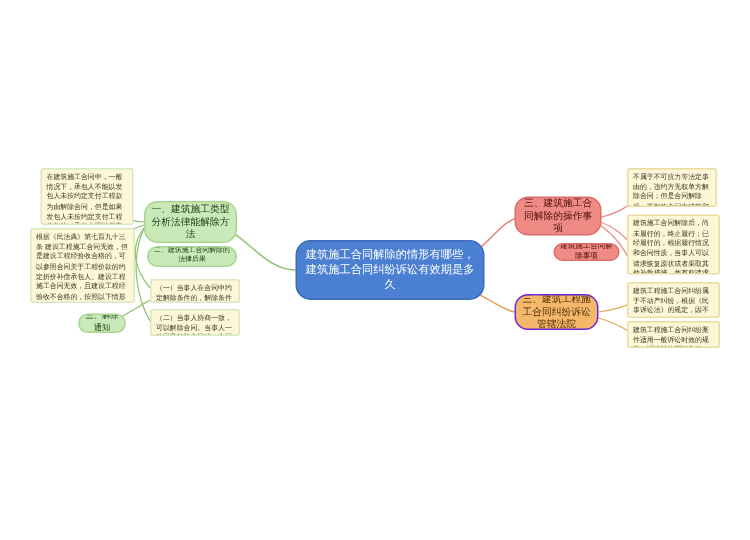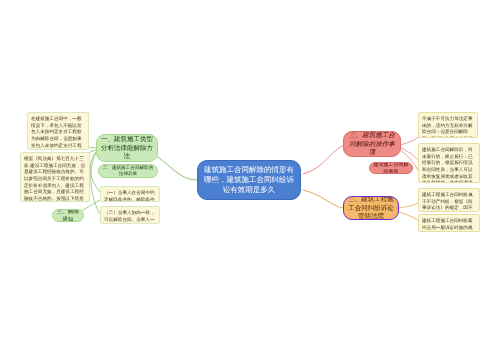--- a/index.html
+++ b/index.html
@@ -67,21 +67,21 @@
     <path d="M303,174 C325,168 330,150 345,145" stroke="#e88a84" stroke-width="1" fill="none"></path>
     <path d="M400,145 C412,142 418,138 424,133" stroke="#e88a84" stroke-width="0.8" fill="none"></path>
     <path d="M400,148 C412,152 418,160 424,166" stroke="#e88a84" stroke-width="0.8" fill="none"></path>
     <path d="M400,150 C414,160 418,170 424,182" stroke="#e88a84" stroke-width="0.8" fill="none"></path>
 
     <path d="M303,190 C325,196 330,205 343,208" stroke="#e3a558" stroke-width="1" fill="none"></path>
     <path d="M399,208 C412,206 418,204 424,200" stroke="#e3a558" stroke-width="0.8" fill="none"></path>
     <path d="M399,212 C412,216 418,220 424,224" stroke="#e3a558" stroke-width="0.8" fill="none"></path>
   </svg>
 
-  <div class="node center" style="left:197px;top:160px;width:104px;height:40px;">
+  <div class="node center" style="left:197px;top:160px;width:126px;height:40px;">
     <span>建筑施工合同解除的情形有哪些，建筑施工合同纠纷诉讼有效期是多久</span>
   </div>
 
   <div class="node b1" style="left:96px;top:134px;width:62px;height:28px;">
     <span>一、建筑施工类型分析法律能解除方法</span>
   </div>
 
   <div class="node leaf leaf-green" style="left:27px;top:112px;width:62px;height:38px;">
     <span>在建筑施工合同中，一般情况下，承包人不能以发包人未按约定支付工程款为由解除合同，但是如果发包人未按约定支付工程价款的，承包人可以催告发包人在合理期限内支付工程价款。</span>
   </div>
@@ -99,21 +99,21 @@
   </div>
 
   <div class="node tag" style="left:98px;top:164px;width:60px;height:14px;font-size:4.6px;">
     <span>二、建筑施工合同解除的法律后果</span>
   </div>
 
   <div class="node tag" style="left:52px;top:209px;width:32px;height:13px;">
     <span>三、解除通知</span>
   </div>
 
-  <div class="node b2" style="left:343px;top:131px;width:58px;height:26px;font-style:italic;">
+  <div class="node b2" style="left:343px;top:131px;width:58px;height:26px;">
     <span>三、建筑施工合同解除的操作事项</span>
   </div>
 
   <div class="node tag tag-red" style="left:369px;top:162px;width:44px;height:12px;">
     <span>建筑施工合同解除事项</span>
   </div>
 
   <div class="node leaf" style="left:418px;top:112px;width:60px;height:26px;">
     <span>不属于不可抗力等法定事由的，违约方无权单方解除合同；但是合同解除后，不影响合同中结算和清理条款的效力。</span>
   </div>

